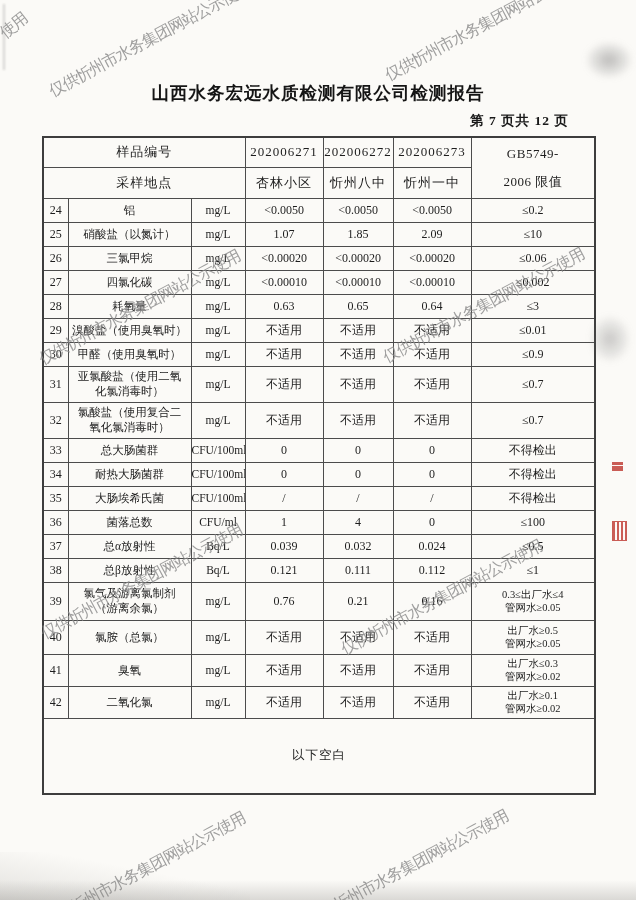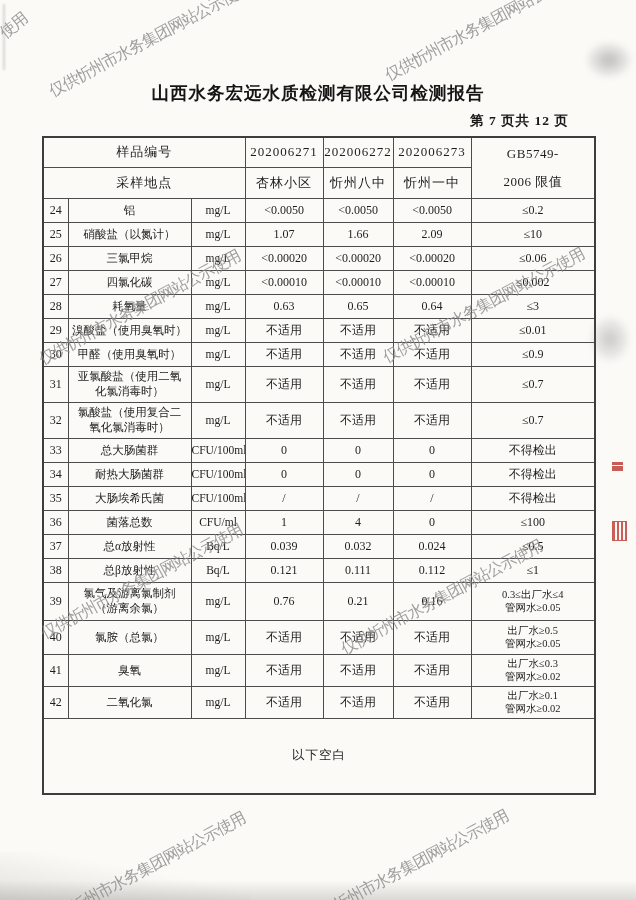--- a/index.html
+++ b/index.html
@@ -124,21 +124,21 @@
           <td class="c-val">&lt;0.0050</td>
           <td class="c-val">&lt;0.0050</td>
           <td class="c-val">&lt;0.0050</td>
           <td class="c-lim">≤0.2</td>
         </tr>
         <tr style="height: 24px;">
           <td class="c-no">25</td>
           <td class="c-name">硝酸盐（以氮计）</td>
           <td class="c-unit">mg/L</td>
           <td class="c-val">1.07</td>
-          <td class="c-val">1.66</td>
+          <td class="c-val">1.85</td>
           <td class="c-val">2.09</td>
           <td class="c-lim">≤10</td>
         </tr>
         <tr style="height: 24px;">
           <td class="c-no">26</td>
           <td class="c-name">三氯甲烷</td>
           <td class="c-unit">mg/L</td>
           <td class="c-val">&lt;0.00020</td>
           <td class="c-val">&lt;0.00020</td>
           <td class="c-val">&lt;0.00020</td>

